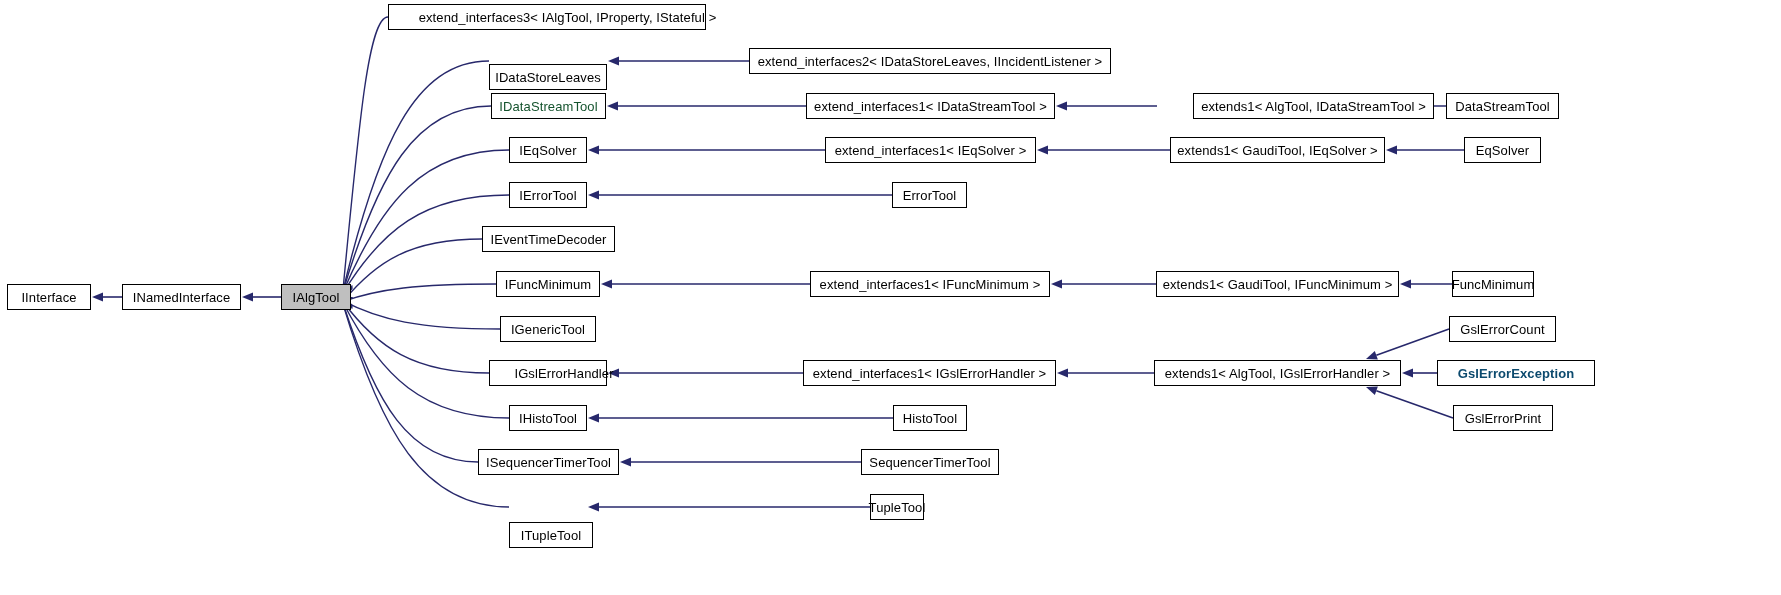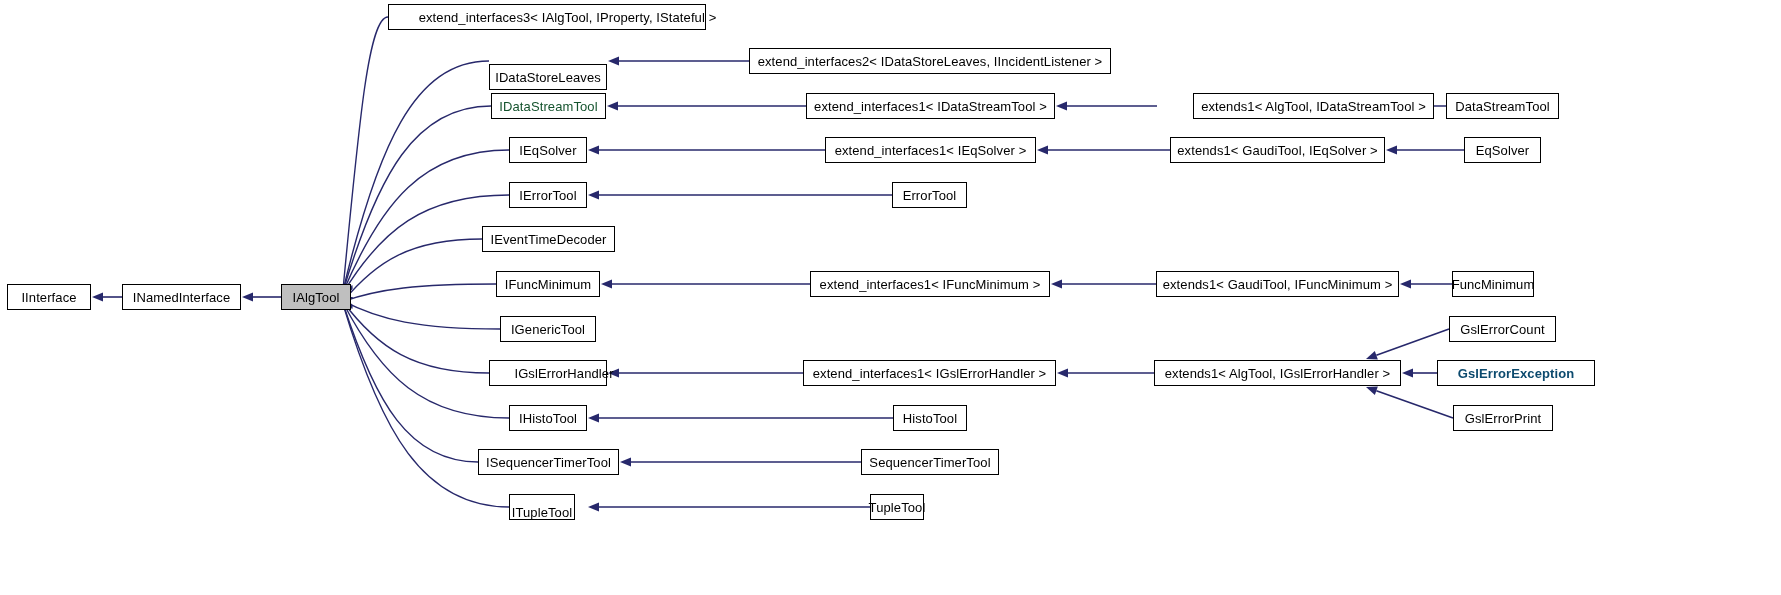--- a/index.html
+++ b/index.html
@@ -192,20 +192,20 @@
       </div>
       <div class="node" style="left: 1453px; top: 405px; width: 100px; border-color: rgb(0, 0, 0); color: rgb(0, 0, 0);">
         <span class="lbl">GslErrorPrint</span>
       </div>
       <div class="node" style="left: 478px; top: 449px; width: 141px; border-color: rgb(0, 0, 0); color: rgb(0, 0, 0);">
         <span class="lbl">ISequencerTimerTool</span>
       </div>
       <div class="node" style="left: 861px; top: 449px; width: 138px; border-color: rgb(0, 0, 0); color: rgb(0, 0, 0);">
         <span class="lbl">SequencerTimerTool</span>
       </div>
-      <div class="node" style="left: 509px; top: 494px; width: 66px; border-color: rgb(0, 0, 0); color: rgb(0, 0, 0); align-items: flex-end;">
+      <div class="node" style="left: 509px; top: 522px; width: 84px; border-color: rgb(0, 0, 0); color: rgb(0, 0, 0);">
         <span class="lbl">ITupleTool</span>
       </div>
       <div class="node" style="left: 870px; top: 494px; width: 54px; border-color: rgb(0, 0, 0); color: rgb(0, 0, 0);">
         <span class="lbl">TupleTool</span>
       </div>
     </div>
 </div>
 
 </body></html>

